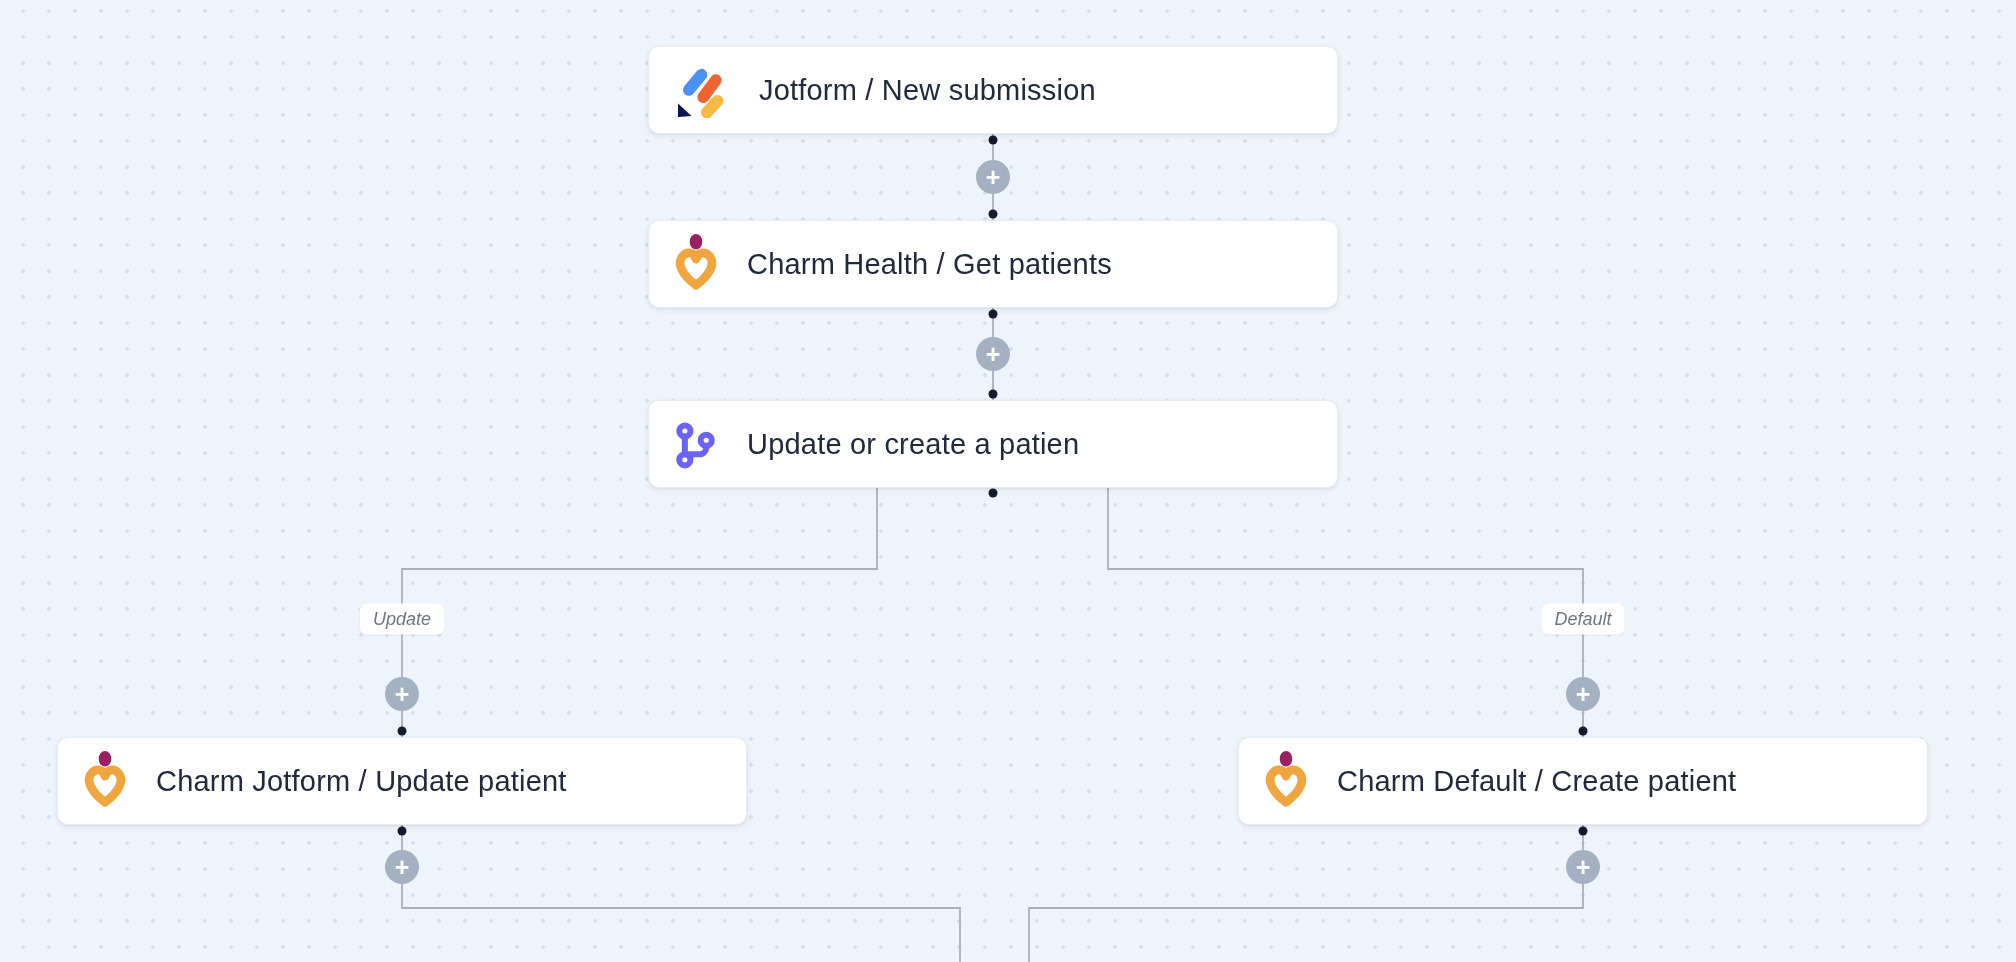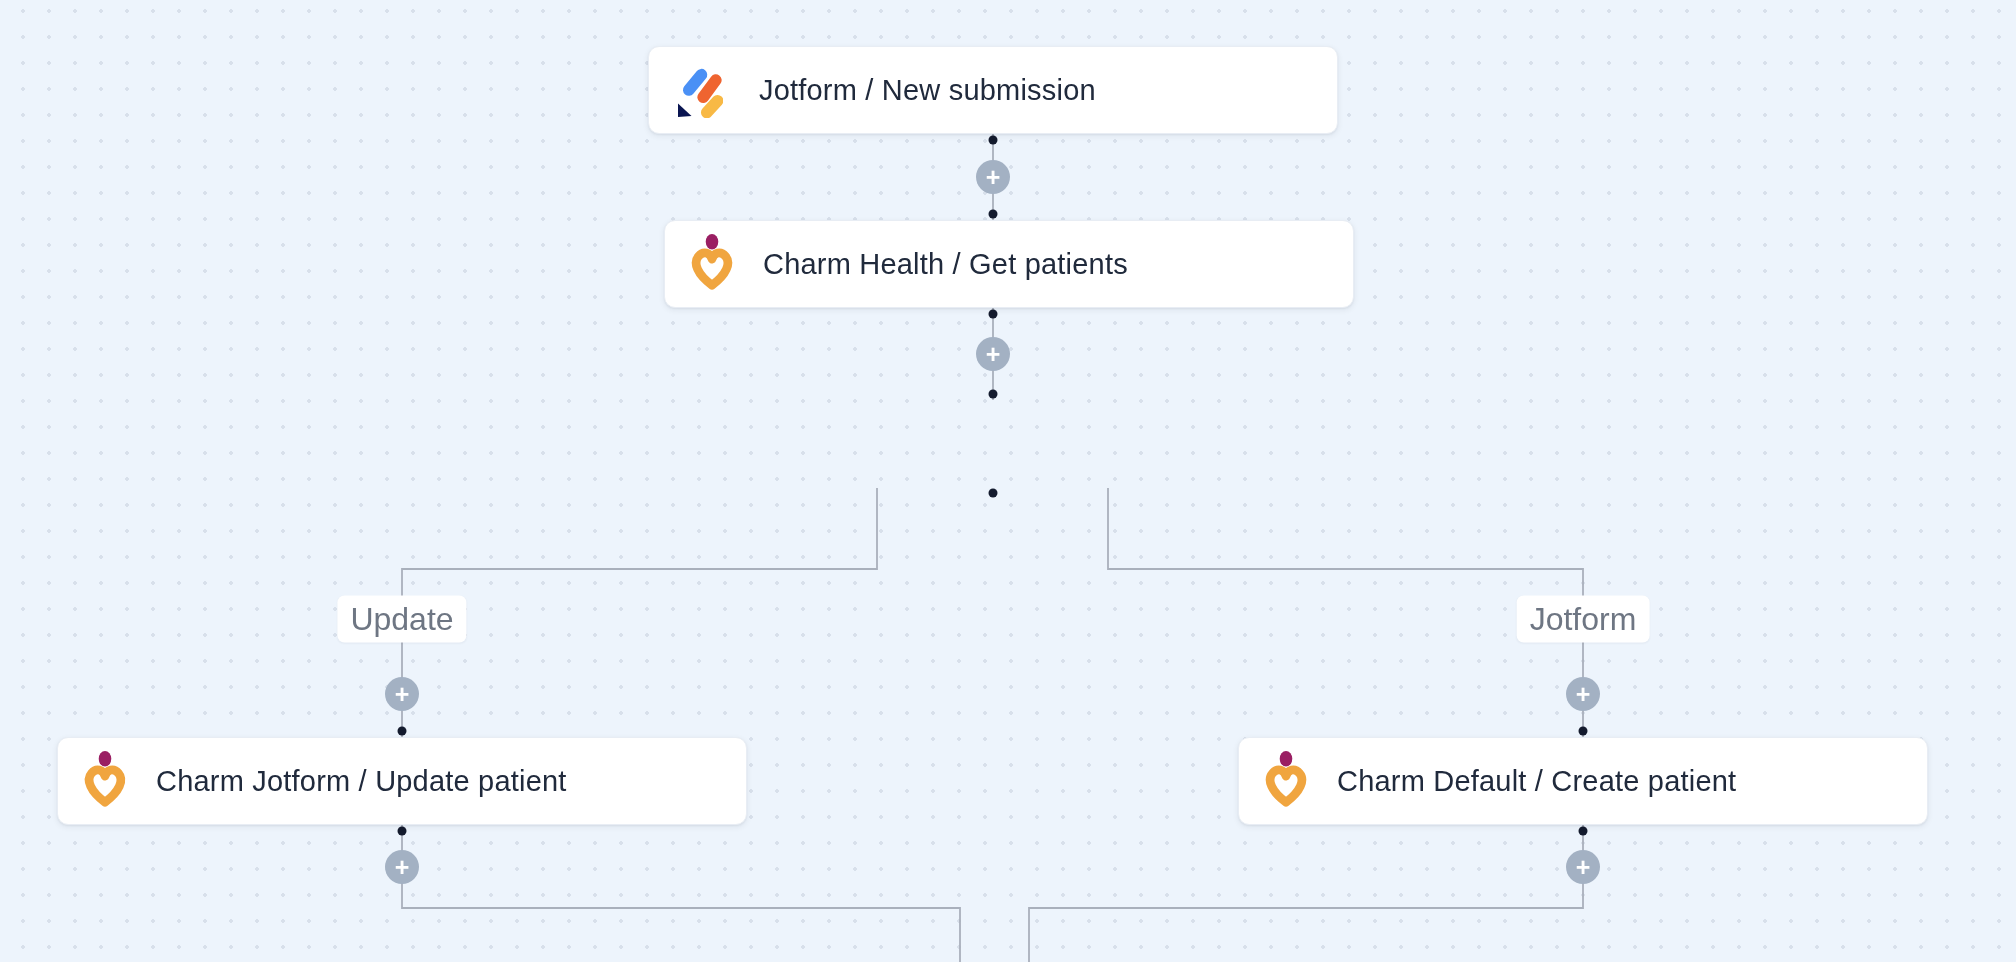--- a/index.html
+++ b/index.html
@@ -32,22 +32,22 @@
   .plus{
     position:absolute;width:34px;height:34px;border-radius:50%;
     background:var(--plus-bg,#a3b1c3);color:var(--plus-glyph,#fff);
     display:flex;align-items:center;justify-content:center;
     font-size:25px;font-weight:700;line-height:1;cursor:pointer;user-select:none;
     transform:translate(-50%,-50%);
   }
   .branch-label{
     position:absolute;transform:translate(-50%,-50%);
     background:#ffffff;border-radius:7px;padding:5px 13px;
-    font-size:32px;color:var(--branch-label-text,#6e7683);
-    box-shadow:0 1px 2px rgba(16,24,40,.04);white-space:nowrap;
+    font-size:18px;color:var(--branch-label-text,#6e7683);
+    box-shadow:0 1px 2px rgba(16,24,40,.04);white-space:nowrap;font-style:italic;
   }
 </style>
 </head>
 <body>
 
 <div class="canvas">
 
   <svg class="edges" viewBox="0 0 2016 962">
     <g>
       <path d="M993 134 V220"></path>
@@ -85,30 +85,42 @@
       <svg width="54" height="56" viewBox="0 0 60 60">
         <line x1="22" y1="30" x2="36" y2="13" stroke-width="13" stroke-linecap="round" style="stroke:var(--jotform-blue,#4a90f5)"></line>
         <line x1="38" y1="38" x2="52" y2="19" stroke-width="13" stroke-linecap="round" style="stroke:var(--jotform-orange,#ef6430)"></line>
         <line x1="42" y1="55" x2="54" y2="42" stroke-width="13" stroke-linecap="round" style="stroke:var(--jotform-yellow,#f8b945)"></line>
         <path d="M10 45 L25 59 L10 60 Z" style="fill:var(--jotform-navy,#0a1551)"></path>
       </svg>
     </span>
     <span class="label">Jotform / New submission</span>
   </div>
 
-  <div class="node" style="left:664px;top:220px;text-align:center;">
+  <div class="node" style="left:648px;top:220px;text-align:center;">
     <span class="icon">
       <svg width="54" height="66" viewBox="0 0 56 64">
         <ellipse cx="28" cy="9" rx="6.5" ry="8" style="fill:var(--charm-magenta,#9a1f63)"></ellipse>
         <path d="M28 54 C 13 43, 8 31, 14 24 C 19 18, 26 20, 28 27 C 30 20, 37 18, 42 24 C 48 31, 43 43, 28 54 Z" fill="none" stroke-width="9" stroke-linejoin="round" style="stroke:var(--charm-amber,#f0a53f)"></path>
       </svg>
     </span>
     <span class="label">Charm Health / Get patients</span>
   </div>
 
+  <div class="node" style="left:648px;top:400px;">
+    <span class="icon">
+      <svg width="52" height="56" viewBox="0 0 56 56" fill="none" stroke-width="6.5" style="stroke:var(--branch-icon-indigo,#6a63f6)" stroke-linecap="round" stroke-linejoin="round">
+        <circle cx="16" cy="14" r="6"></circle>
+        <circle cx="16" cy="45" r="6"></circle>
+        <circle cx="39" cy="24" r="6"></circle>
+        <path d="M16 20 V39"></path>
+        <path d="M39 30 v2 a7 7 0 0 1 -7 7 H17"></path>
+      </svg>
+    </span>
+    <span class="label">Update or create a patien</span>
+  </div>
 
   <div class="node" style="left:57px;top:737px;">
     <span class="icon">
       <svg width="54" height="66" viewBox="0 0 56 64">
         <ellipse cx="28" cy="9" rx="6.5" ry="8" style="fill:var(--charm-magenta,#9a1f63)"></ellipse>
         <path d="M28 54 C 13 43, 8 31, 14 24 C 19 18, 26 20, 28 27 C 30 20, 37 18, 42 24 C 48 31, 43 43, 28 54 Z" fill="none" stroke-width="9" stroke-linejoin="round" style="stroke:var(--charm-amber,#f0a53f)"></path>
       </svg>
     </span>
     <span class="label">Charm Jotform / Update patient</span>
   </div>
@@ -124,15 +136,15 @@
   </div>
 
   <div class="plus" style="left:993px;top:177px;">+</div>
   <div class="plus" style="left:993px;top:354px;">+</div>
   <div class="plus" style="left:402px;top:694px;">+</div>
   <div class="plus" style="left:1583px;top:694px;">+</div>
   <div class="plus" style="left:402px;top:867px;">+</div>
   <div class="plus" style="left:1583px;top:867px;">+</div>
 
   <div class="branch-label" style="left:402px;top:619px;">Update</div>
-  <div class="branch-label" style="left:1583px;top:619px;">Jotform</div>
+  <div class="branch-label" style="left:1583px;top:619px;">Default</div>
 
 </div>
 
 </body></html>

